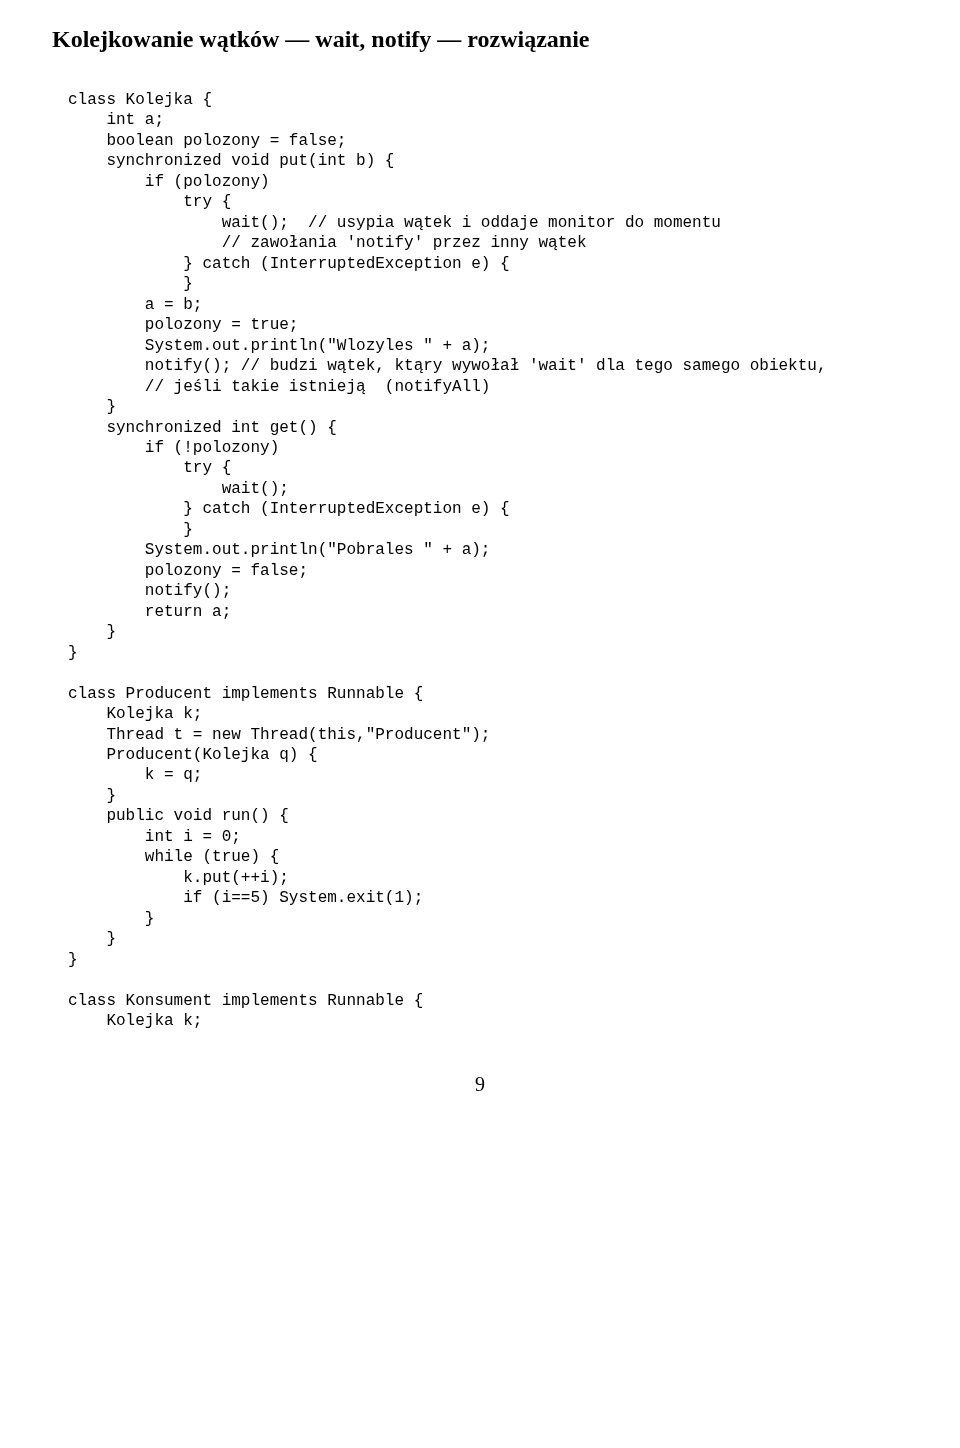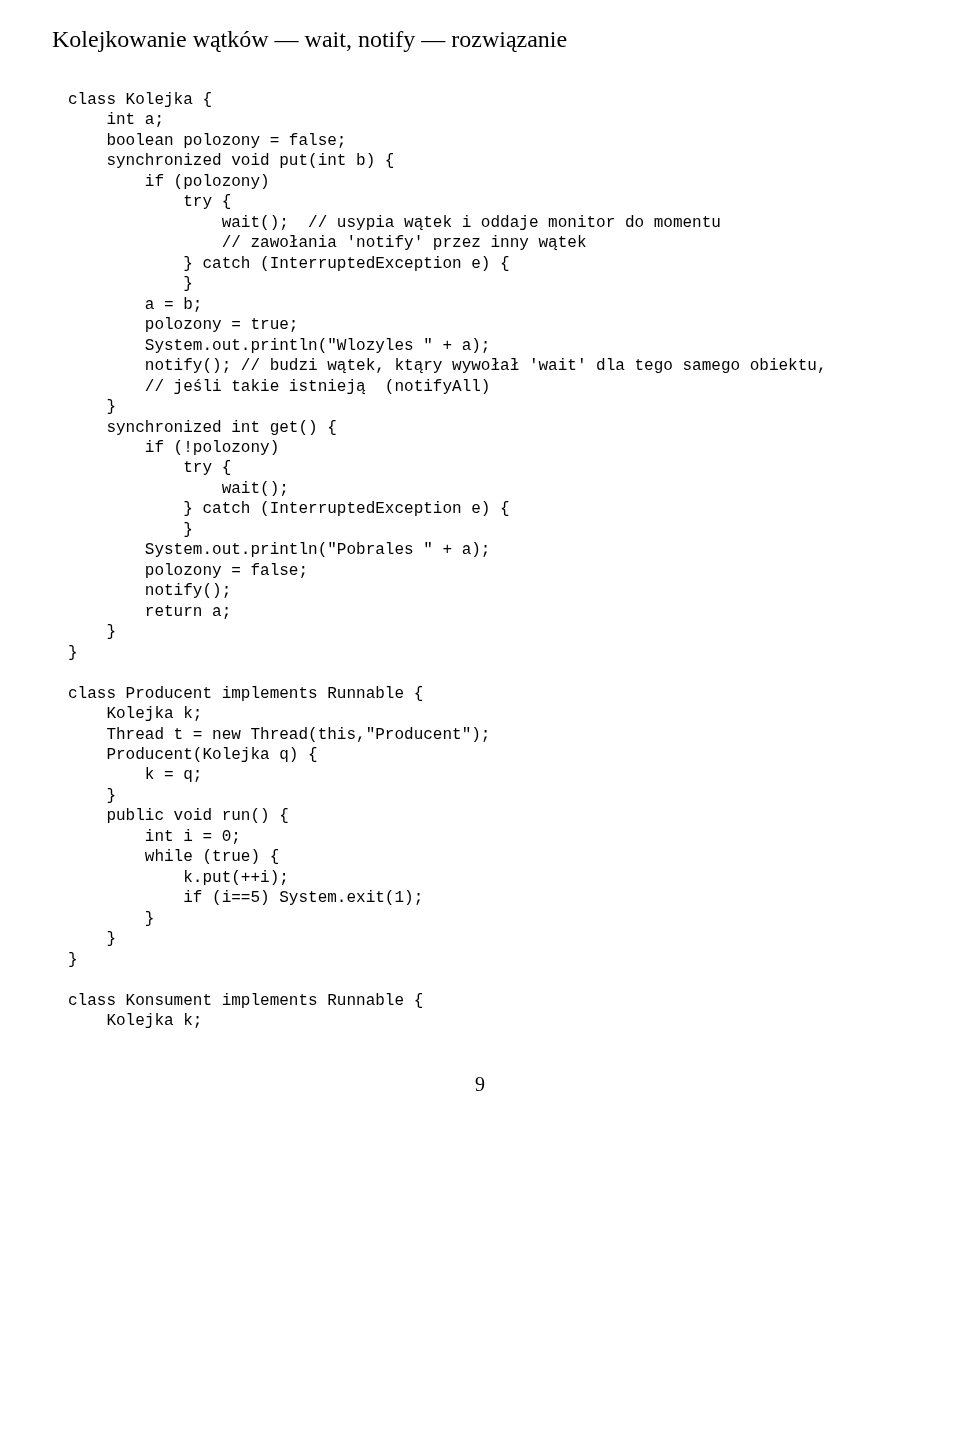--- a/index.html
+++ b/index.html
@@ -7,21 +7,21 @@
     padding: 0;
     background: #ffffff;
     width: 960px;
   }
   .page {
     padding: 24px 52px 40px 52px;
     font-family: "Nimbus Roman", "Liberation Serif", "Times New Roman", Times, serif;
     color: #000;
   }
   .heading {
-    font-weight: normal;
+    font-weight: bold;
     font-size: 24px;
     line-height: 1.25;
     margin: 0 0 36px 0;
   }
   pre.code {
     font-family: "Nimbus Mono PS", "Liberation Mono", "Courier New", Courier, monospace;
     font-size: 16px;
     line-height: 1.28;
     white-space: pre;
     margin: 16px;

